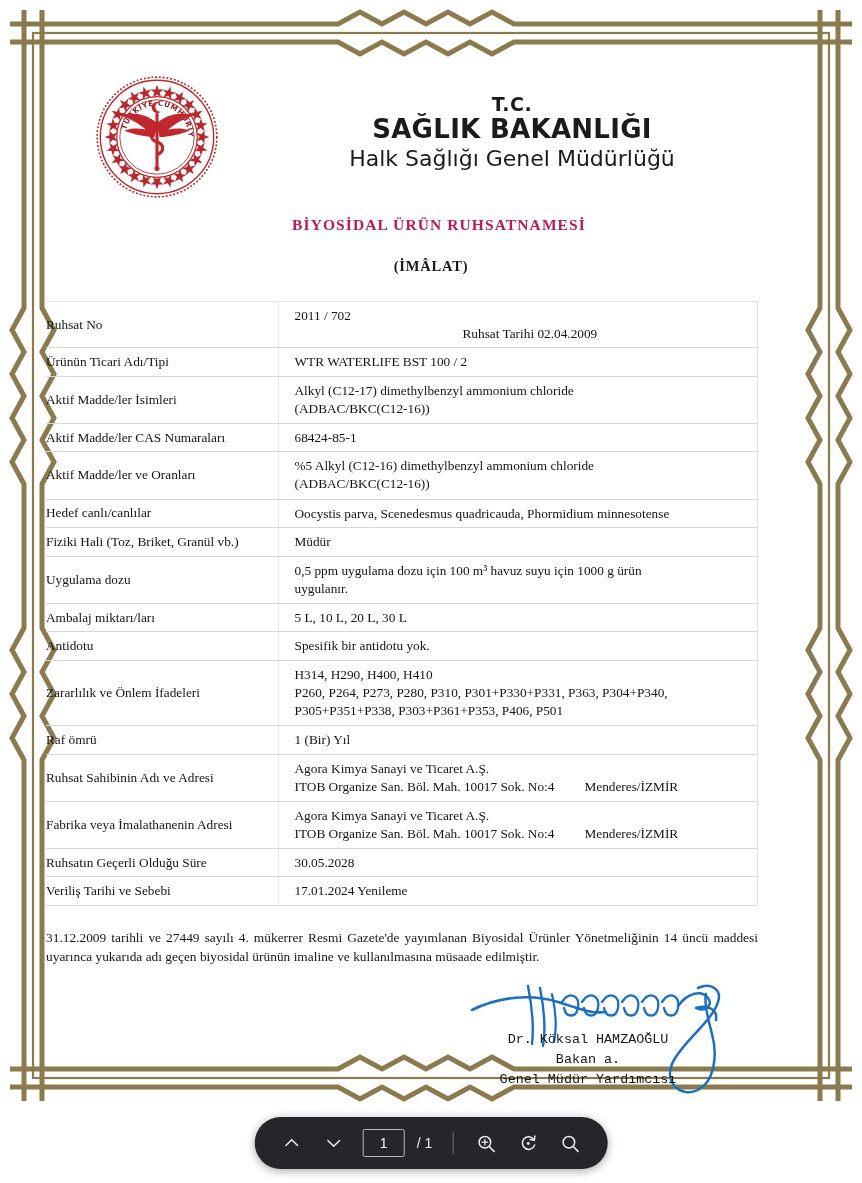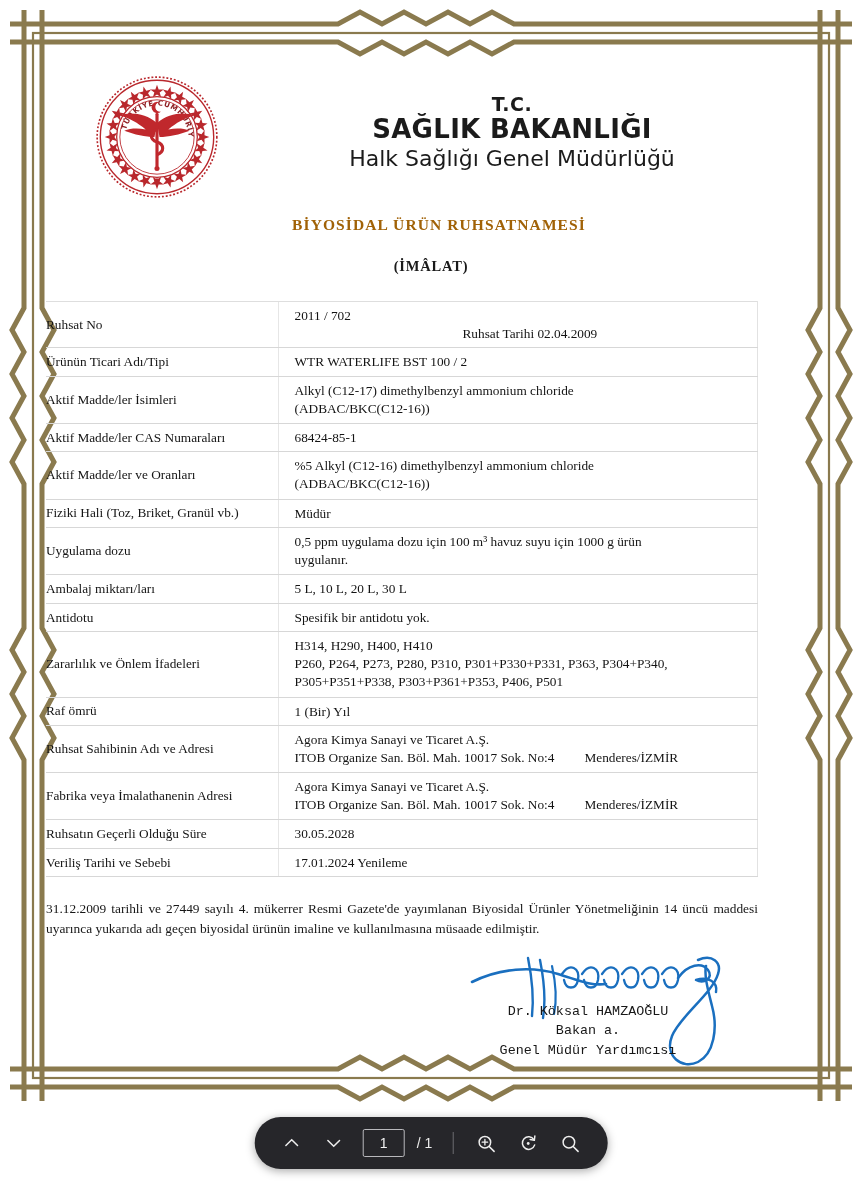--- a/index.html
+++ b/index.html
@@ -91,21 +91,21 @@
   }
 
   
   .doc-title {
     margin-top: 22px;
     text-align: center;
     font-family: "Liberation Serif", serif;
     font-size: 15.5px;
     font-weight: bold;
     letter-spacing: 1.1px;
-    color: #a16207;
+    color: #be185d;
     padding-left: 16px;
   }
   .doc-subtitle {
     margin-top: 24px;
     text-align: center;
     font-family: "Liberation Serif", serif;
     font-size: 14.5px;
     font-weight: bold;
     letter-spacing: 0.8px;
     color: #1a1a1a;
@@ -372,20 +372,26 @@
           </tr>
 
           <tr>
             <td class="label">Aktif Madde/ler ve Oranları</td>
             <td class="value tall">
               <span class="val-line">%5 Alkyl (C12-16) dimethylbenzyl ammonium chloride</span>
               <span class="val-line">(ADBAC/BKC(C12-16))</span>
             </td>
           </tr>
 
+          <tr>
+            <td class="label">Hedef canlı/canlılar</td>
+            <td class="value">
+              <span class="val-line">Oocystis parva, Scenedesmus quadricauda, Phormidium minnesotense</span>
+            </td>
+          </tr>
 
           <tr>
             <td class="label">Fiziki Hali (Toz, Briket, Granül vb.)</td>
             <td class="value">
               <span class="val-line">Müdür</span>
             </td>
           </tr>
 
           <tr>
             <td class="label">Uygulama dozu</td>

